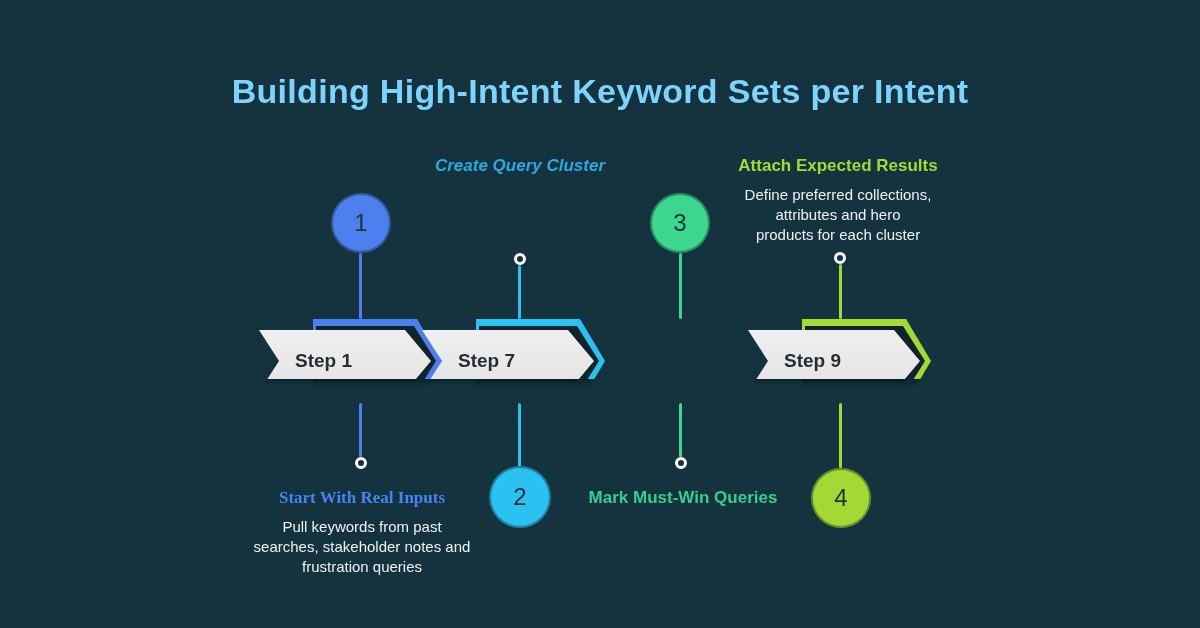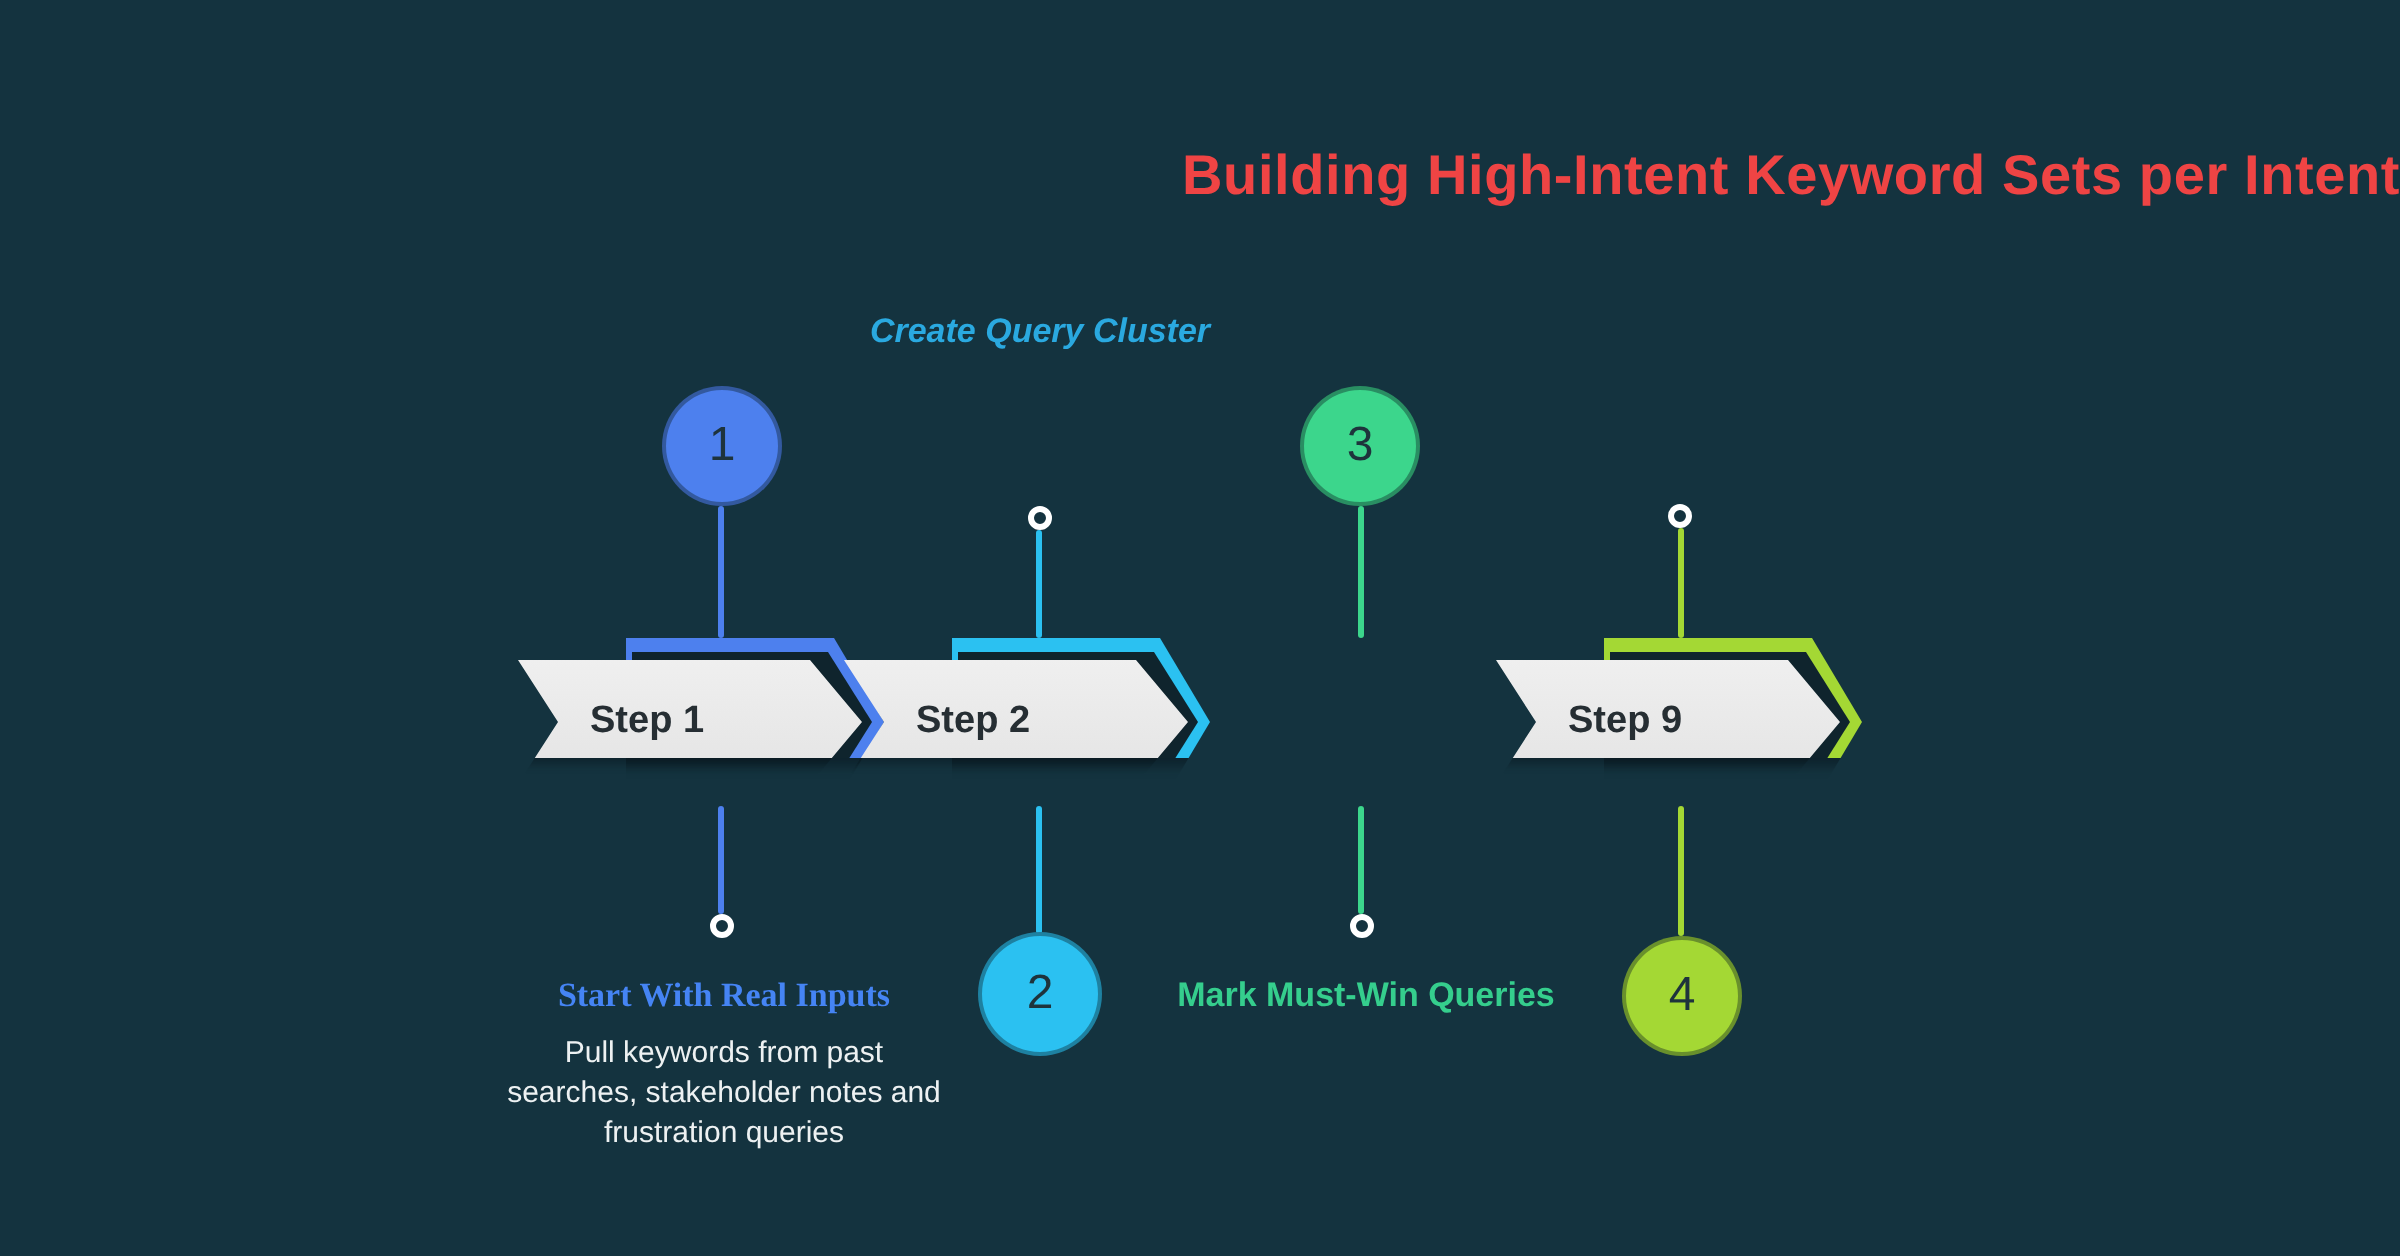--- a/index.html
+++ b/index.html
@@ -3,22 +3,22 @@
 <meta charset="utf-8">
 <style>
   html,body{margin:0;padding:0;background:#0d222b;}
   .canvas{
     position:relative; width:1200px; height:628px; overflow:hidden;
     background:#14333f;
     font-family:"Liberation Sans", sans-serif;
   }
   .page-title{
     position:absolute; left:0; right:0; top:72px;
-    text-align:right; font-size:28px; font-weight:bold;
-    color:#ef4444; letter-spacing:0.3px;
+    text-align:center; font-size:34px; font-weight:bold;
+    color:#7dd3fc; letter-spacing:0.3px;
   }
 
   
   .step{ position:absolute; top:319px; width:192px; height:60px; }
   .s1{left:259px} .s2{left:422px} .s3{left:585px} .s4{left:748px}
   .chev{ position:absolute; inset:0; }
   .chev.color{
     background:var(--accent,#888);
     clip-path:polygon(54px 0px,158px 0px,183px 42px,158px 84px,54px 84px);
     filter:drop-shadow(3px 4px 3px rgba(4,14,19,.45));
@@ -91,21 +91,21 @@
     <div class="chev color" style="--accent: #4d80ee;"></div>
     <div class="chev dark"></div>
     <div class="chev gray"></div>
     <div class="step-label">Step 1</div>
   </div>
 
   <div class="step s2">
     <div class="chev color" style="--accent: #2bc1f1;"></div>
     <div class="chev dark"></div>
     <div class="chev gray"></div>
-    <div class="step-label">Step 2</div>
+    <div class="step-label">Step 7</div>
   </div>
 
 
   <div class="step s4">
     <div class="chev color" style="--accent: #a4d834;"></div>
     <div class="chev dark"></div>
     <div class="chev gray"></div>
     <div class="step-label">Step 9</div>
   </div>
 
@@ -141,14 +141,20 @@
     <div class="co-body">Pull keywords from past
 searches, stakeholder notes and
 frustration queries</div>
   </div>
   <div class="callout co-2">
     <div class="co-head" style="color: rgb(42, 169, 224); font-style: italic;">Create Query Cluster</div>
   </div>
   <div class="callout co-3">
     <div class="co-head" style="color: rgb(53, 206, 141);">Mark Must-Win Queries</div>
   </div>
+  <div class="callout co-4">
+    <div class="co-head" style="color: rgb(166, 216, 56);">Attach Expected Results</div>
+    <div class="co-body">Define preferred collections,
+attributes and hero
+products for each cluster</div>
+  </div>
 
 </div>
 
 </body></html>

